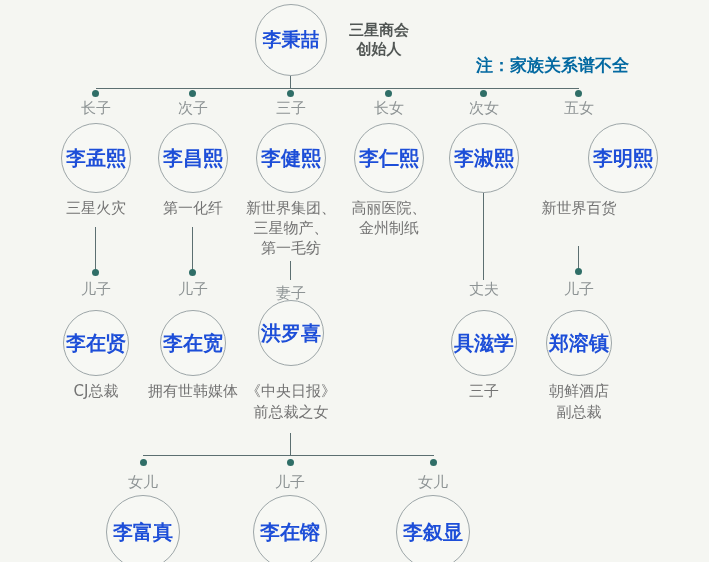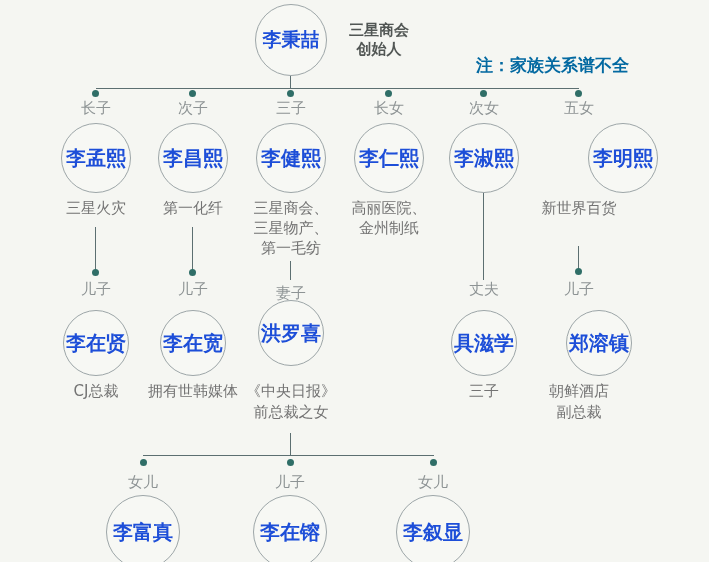--- a/index.html
+++ b/index.html
@@ -119,21 +119,21 @@
     <span class="pname">李明熙</span>
   </div>
 
   <div class="desc" style="left:31px;top:198px;">
     <div>三星火灾</div>
   </div>
   <div class="desc" style="left:128px;top:198px;">
     <div>第一化纤</div>
   </div>
   <div class="desc" style="left:226px;top:198px;">
-    <div>三星商会、</div>
+    <div>新世界集团、</div>
     <div>三星物产、</div>
     <div>第一毛纺</div>
   </div>
   <div class="desc" style="left:324px;top:198px;">
     <div>高丽医院、</div>
     <div>金州制纸</div>
   </div>
   <div class="desc" style="left:514px;top:198px;">
     <div>新世界百货</div>
   </div>
@@ -158,21 +158,21 @@
   </div>
   <div class="circle" style="left:160px;top:310px;width:66px;height:66px;">
     <span class="pname">李在宽</span>
   </div>
   <div class="circle" style="left:258px;top:300px;width:66px;height:66px;">
     <span class="pname">洪罗喜</span>
   </div>
   <div class="circle" style="left:451px;top:310px;width:66px;height:66px;">
     <span class="pname">具滋学</span>
   </div>
-  <div class="circle" style="left:546px;top:310px;width:66px;height:66px;margin-left:20px;">
+  <div class="circle" style="left:546px;top:310px;width:66px;height:66px;">
     <span class="pname">郑溶镇</span>
   </div>
 
   <div class="desc" style="left:31px;top:381px;line-height:21px;">
     <div>CJ总裁</div>
   </div>
   <div class="desc" style="left:128px;top:381px;line-height:21px;">
     <div>拥有世韩媒体</div>
   </div>
   <div class="desc" style="left:226px;top:381px;line-height:21px;">

